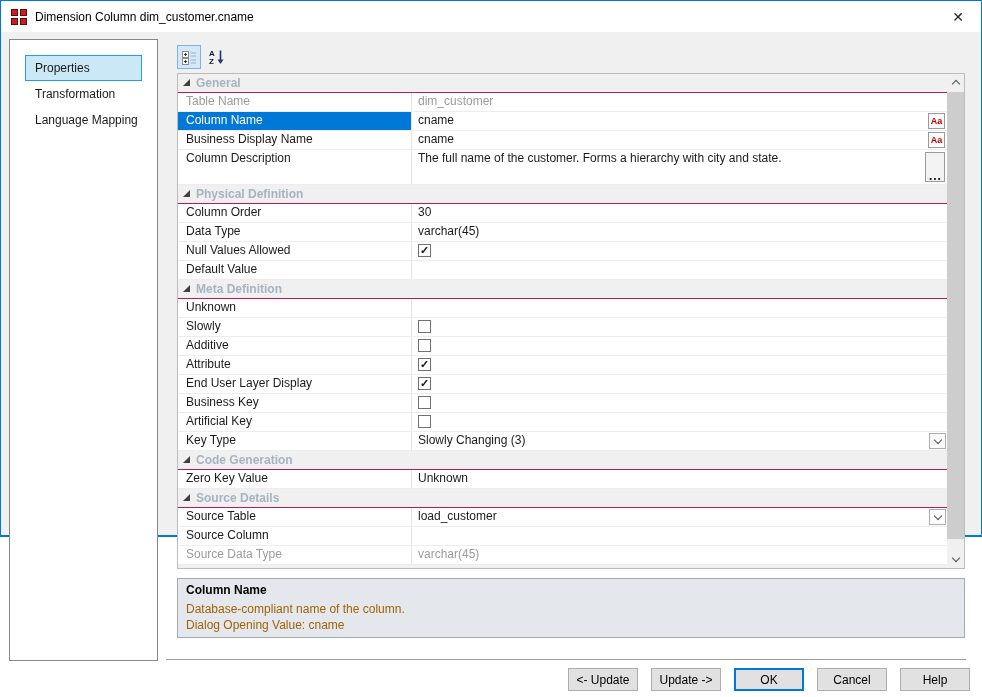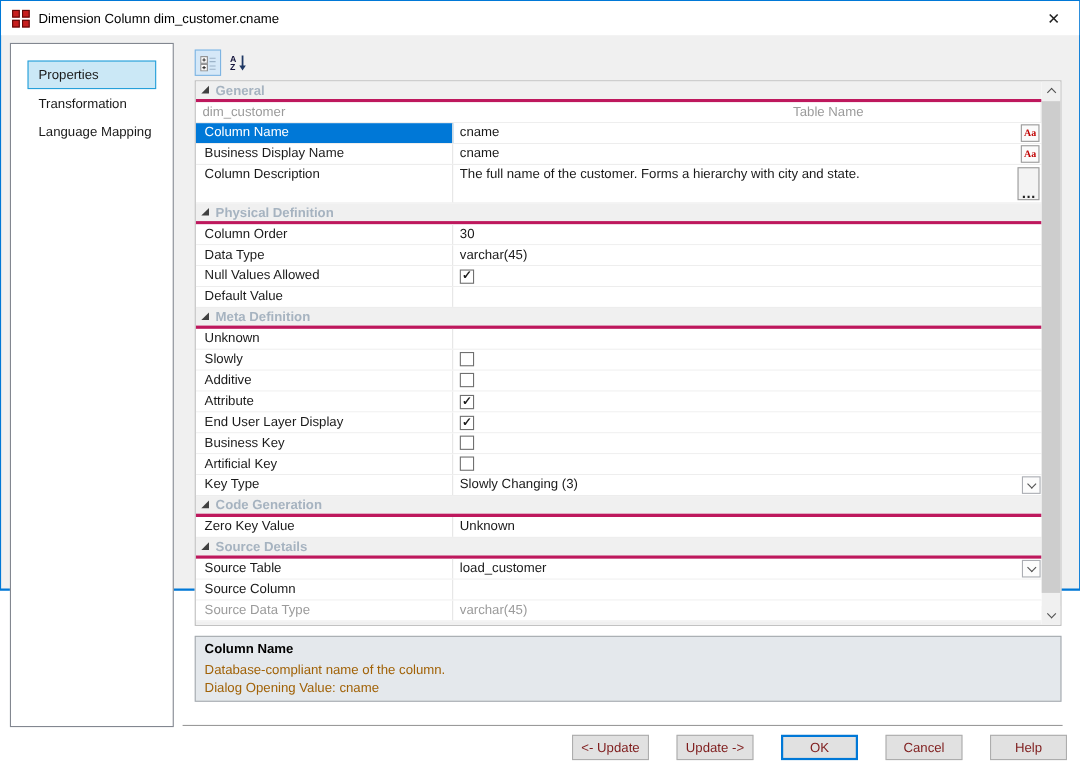--- a/index.html
+++ b/index.html
@@ -27,34 +27,34 @@
   .sidebar{position:absolute;left:8px;top:38px;width:149px;height:622px;background:#fff;border:1px solid #828790;padding:15px;}
   .side-item{height:26px;line-height:24px;padding-left:9px;border:1px solid transparent;color:#1a1a1a;cursor:pointer;}
   .side-item.selected{background:var(--side-sel-bg);border-color:var(--side-sel-border);}
   
   .toolbar{position:absolute;left:176px;top:44px;height:24px;display:flex;gap:4px;}
   .tb-btn{width:24px;height:24px;display:flex;align-items:center;justify-content:center;border:1px solid transparent;cursor:pointer;}
   .tb-btn.selected{background:#d5e8f8;border-color:#7eb4e2;}
   
   .grid{position:absolute;left:176px;top:72px;width:788px;height:496px;background:#fff;border:1px solid #bcbcbc;overflow:hidden;}
   .grid-rows{position:absolute;left:0;top:0;width:769px;overflow:hidden;height:494px;}
-  .grid-section-header{height:19px;background:#f0f0f0;border-bottom:3px solid #be185d;display:flex;align-items:center;cursor:pointer;}
+  .grid-section-header{height:19px;background:#f0f0f0;border-bottom:1px solid #be185d;display:flex;align-items:center;cursor:pointer;}
   .tri{width:0;height:0;border-left:7px solid transparent;border-bottom:7px solid #404040;margin:0 6px 2px 5px;}
   .grid-section-header .sec-label{font-weight:bold;color:var(--cat-text);}
   .grid-row{height:19px;display:flex;border-bottom:1px solid #ededed;background:#fff;}
   .grid-row.tall{height:35px;}
   .grid-row .cell{height:100%;line-height:17px;}
   .grid-row .label{width:234px;padding-left:8px;border-right:1px solid #e5e5e5;overflow:hidden;white-space:nowrap;}
   .grid-row .label.selected{background:var(--accent);color:#fff;}
   .grid-row .value{flex:1;padding-left:6px;position:relative;overflow:hidden;white-space:nowrap;}
   .grid-row.disabled .label,.grid-row.disabled .value{color:#9b9b9b;}
   .cb{display:inline-block;width:13px;height:13px;margin-top:2px;border:1px solid #707070;background:#fff;
     font-size:11px;line-height:11px;text-align:center;color:#1a1a1a;font-weight:bold;cursor:pointer;}
   .aa-btn{position:absolute;right:2px;top:1px;width:17px;height:16px;border:1px solid #9a9a9a;background:#fbfbfb;
-    color:var(--case-red);font-size:9px;font-weight:bold;text-align:center;line-height:14px;cursor:pointer;font-family:Liberation Serif, serif;}
+    color:var(--case-red);font-size:9px;font-weight:bold;text-align:center;line-height:14px;cursor:pointer;font-family:Liberation Sans, sans-serif;}
   .dots-btn{position:absolute;right:2px;top:2px;width:20px;height:30px;border:1px solid #9a9a9a;background:#f3f3f3;
     color:#222;font-weight:bold;display:flex;align-items:flex-end;justify-content:center;line-height:10px;cursor:pointer;}
   .dd-btn{position:absolute;right:1px;top:1px;width:17px;height:16px;border:1px solid #abadb3;background:#fcfcfc;
     display:flex;align-items:center;justify-content:center;cursor:pointer;}
   .chev{display:inline-block;width:6px;height:6px;border-right:1.5px solid #505050;border-bottom:1.5px solid #505050;}
   .chev.down{transform:rotate(45deg);margin-top:-3px;}
   .chev.up{transform:rotate(-135deg);margin-bottom:-3px;}
   
   .gsb{position:absolute;right:0;top:0;width:17px;height:494px;background:#f0f0f0;}
   .sb-btn{position:absolute;left:0;width:17px;height:17px;display:flex;align-items:center;justify-content:center;background:#f0f0f0;cursor:pointer;}
@@ -62,21 +62,21 @@
   .sb-btn.down{bottom:0;}
   .sb-thumb{position:absolute;left:0;top:18px;width:17px;height:447px;background:var(--thumb);cursor:pointer;}
   
   .help-pane{position:absolute;left:176px;top:577px;width:788px;height:60px;background:#e4e8ec;border:1px solid #a5aaaf;padding:4px 8px;}
   .help-title{font-weight:bold;color:#000;margin-bottom:4px;}
   .help-line{line-height:16px;color:#a16207;}
   
   .separator{position:absolute;left:165px;top:658px;width:800px;height:1px;background:#9a9a9a;}
   .footer{position:absolute;right:11px;top:667px;display:flex;gap:13px;}
   .win-btn{width:70px;height:23px;background:#e1e1e1;border:1px solid #adadad;font-family:"Liberation Sans",sans-serif;
-    font-size:12px;color:#7f1d1d;cursor:pointer;margin-left:12px;}
+    font-size:12px;color:#000000;cursor:pointer;}
   .win-btn.default{border:2px solid var(--accent);}
   svg text{font-family:"Liberation Sans",sans-serif;}
 </style>
 </head>
 <body>
 
 <div class="dialog">
 
   <div class="titlebar">
     <div class="app-icon">
@@ -120,22 +120,22 @@
     </div>
   </div>
 
   <div class="grid">
     <div class="grid-rows">
         <div class="grid-section-header">
           <span class="tri"></span>
           <span class="sec-label">General</span>
         </div>
         <div class="grid-row disabled">
+          <div class="cell label">Table Name</div>
           <div class="cell value"><span class="vtext">dim_customer</span></div>
-          <div class="cell label">Table Name</div>
         </div>
         <div class="grid-row">
           <div class="cell label selected">Column Name</div>
           <div class="cell value"><span class="vtext">cname</span><button class="aa-btn">Aa</button></div>
         </div>
         <div class="grid-row">
           <div class="cell label">Business Display Name</div>
           <div class="cell value"><span class="vtext">cname</span><button class="aa-btn">Aa</button></div>
         </div>
         <div class="grid-row tall">

